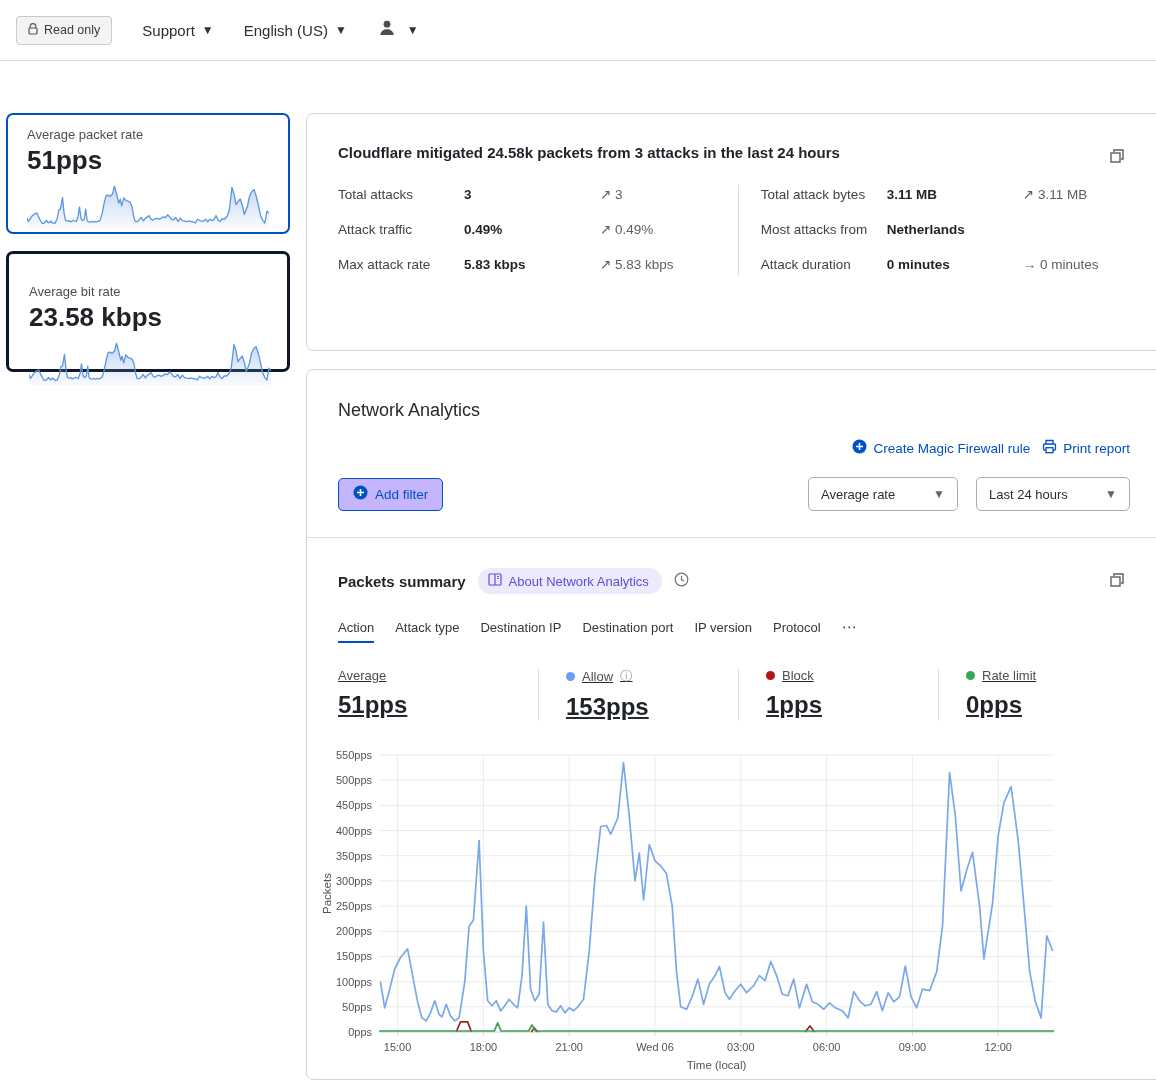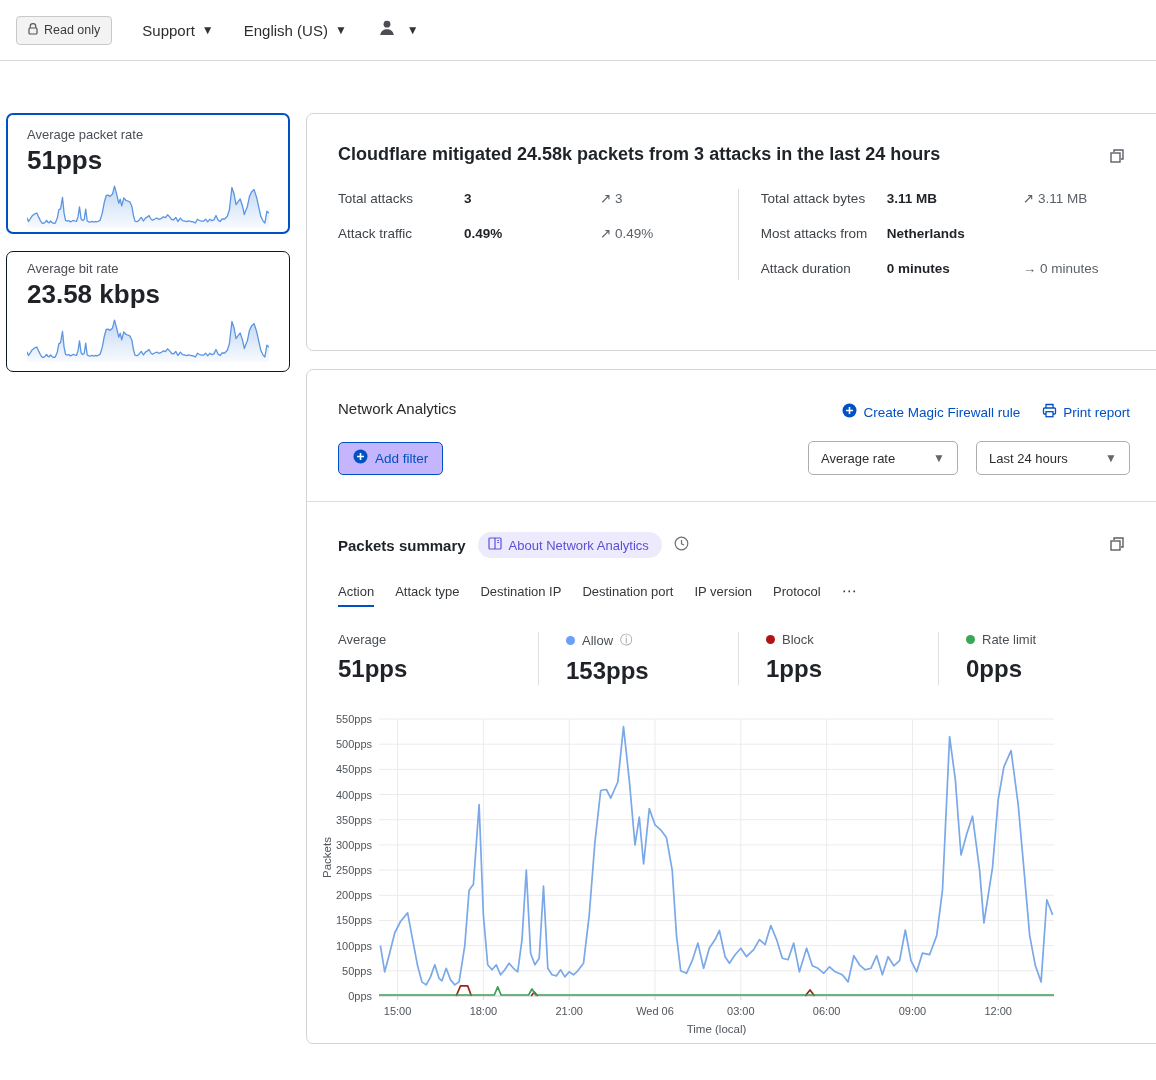--- a/index.html
+++ b/index.html
@@ -17,45 +17,45 @@
   .menu-item { display:flex; align-items:center; gap:7px; font-size:15px; color:#2d2d2d; cursor:pointer; }
   .caret { font-size:12px; color:#333; }
   .user-group { display:flex; align-items:center; gap:10px; cursor:pointer; }
 
   
   .layout { display:flex; gap:16px; padding:52px 0 0 6px; align-items:flex-start; }
   .left-col { width:284px; flex:none; display:flex; flex-direction:column; gap:17px; }
   .main-col { width:880px; flex:none; display:flex; flex-direction:column; gap:18px; }
 
   
-  .metric-card { background:#fff; border:1px solid #0f172a; border-radius:7px;
-    padding:9px 20px 10px 20px; height:121px; cursor:pointer; }
+  .metric-card { background:#fff; border:3px solid #0f172a; border-radius:7px;
+    padding:30px 20px 10px 20px; height:121px; cursor:pointer; }
   .metric-card.selected { border:2px solid #0051c3; padding:12px 19px 9px 19px; }
   .metric-label { font-size:13px; color:#4a4f55; }
   .metric-value { font-size:26px; font-weight:bold; color:#1f2328; margin-top:3px; }
   .metric-spark { margin-top:4px; }
 
   
   .card { background:#fff; border:1px solid #d4d4d4; border-radius:7px; position:relative; }
   .expand-btn { position:absolute; top:36px; right:60px; cursor:pointer; }
   .summary-card { padding:30px 31px 26px 31px; min-height:238px; }
-  .summary-title { font-size:18px; font-weight:bold; color:#1f2328; margin-bottom:24px; }
+  .summary-title { font-size:15px; font-weight:bold; color:#1f2328; margin-bottom:24px; }
   .summary-grid { display:flex; }
   .summary-half { width:49%; display:flex; flex-direction:column; gap:14px; }
   .summary-half.right { border-left:1px solid #dcdcdc; padding-left:22px; width:51%; }
   .sum-row { display:flex; font-size:13.5px; line-height:1.55; }
   .sum-label { width:126px; flex:none; color:#3f444a; }
   .sum-value { width:136px; flex:none; font-weight:bold; color:#1f2328; }
   .sum-change { color:#5b6167; }
 
   
   .analytics-card { padding:0; }
   .ana-head { padding:30px 31px 0 31px; display:flex; justify-content:space-between; align-items:flex-start; }
-  .ana-title { font-size:15px; color:#27292c; }
-  .ana-links { display:flex; gap:22px; align-items:center; padding-top:3px; padding-right:24px; }
+  .ana-title { font-size:18px; color:#27292c; }
+  .ana-links { display:flex; gap:12px; align-items:center; padding-top:3px; padding-right:24px;margin-top:36px; }
   .blue-link { display:flex; align-items:center; gap:6px; color:#0051c3; font-size:13.5px; cursor:pointer; }
   .filter-row { padding:20px 31px 26px 31px; display:flex; justify-content:space-between; align-items:center; }
   .add-filter { display:flex; align-items:center; gap:7px; border:1px solid #0051c3; border-radius:5px;
     height:33px; padding:0 14px; color:#0051c3; font-size:13.5px; background:#c4b5fd; cursor:pointer; }
   .dropdowns { display:flex; gap:18px; padding-right:24px; }
   .dropdown { display:flex; align-items:center; justify-content:space-between; border:1px solid #adadad;
     border-radius:5px; height:34px; padding:0 12px; font-size:13px; color:#2d2d2d; cursor:pointer; background:#fff; }
   .dropdown .caret { color:#666; }
   .dd-metric { width:150px; }
   .dd-time { width:154px; }
@@ -66,21 +66,21 @@
   .packets-title { font-size:15px; font-weight:bold; color:#1f2328; }
   .about-badge { display:flex; align-items:center; gap:7px; background:#edeafd; color:#5a50d7;
     border-radius:13px; padding:5px 13px 5px 10px; font-size:13px; cursor:pointer; }
   .pk-expand { position:absolute; right:60px; margin-top:2px; }
   .tabs { display:flex; gap:21px; padding:24px 31px 0 31px; align-items:center; }
   .tab { font-size:13px; color:#33383d; padding-bottom:6px; border-bottom:2px solid transparent; cursor:pointer; }
   .tab.active { border-bottom-color:#0051c3; }
   .tab-more { font-size:15px; color:#33383d; letter-spacing:1px; padding-bottom:8px; cursor:pointer; }
 
   .stats-row { display:flex; padding:24px 31px 0 31px; }
-  .stat { width:200px; flex:none; }
+  .stat { width:200px; flex:none;text-decoration:underline; }
   .stat + .stat { border-left:1px solid #e0e0e0; padding-left:27px; }
   .stat-label { display:flex; align-items:center; gap:7px; font-size:13px; color:#4a4f55; }
   .dot { width:9px; height:9px; border-radius:50%; display:inline-block; }
   .info-glyph { color:#9a9a9a; font-size:12.5px; }
   .stat-value { font-size:24px; font-weight:bold; color:#1f2328; margin-top:8px; }
 
   .chart-wrap { padding:28px 0 0 10px; }
 
   svg text { font-family:"Liberation Sans", sans-serif; }
   .grid { stroke:#ebebeb; stroke-width:1; }
@@ -160,20 +160,25 @@
         <div class="summary-half" id="summary-left">
             <div class="sum-row">
               <span class="sum-label">Total attacks</span>
               <span class="sum-value">3</span>
               <span class="sum-change">↗ 3</span>
             </div>
             <div class="sum-row">
               <span class="sum-label">Attack traffic</span>
               <span class="sum-value">0.49%</span>
               <span class="sum-change">↗ 0.49%</span>
+            </div>
+            <div class="sum-row">
+              <span class="sum-label">Max attack rate</span>
+              <span class="sum-value">5.83 kbps</span>
+              <span class="sum-change">↗ 5.83 kbps</span>
             </div>
           </div>
         <div class="summary-half right" id="summary-right">
             <div class="sum-row">
               <span class="sum-label">Total attack bytes</span>
               <span class="sum-value">3.11 MB</span>
               <span class="sum-change">↗ 3.11 MB</span>
             </div>
             <div class="sum-row">
               <span class="sum-label">Most attacks from</span>

